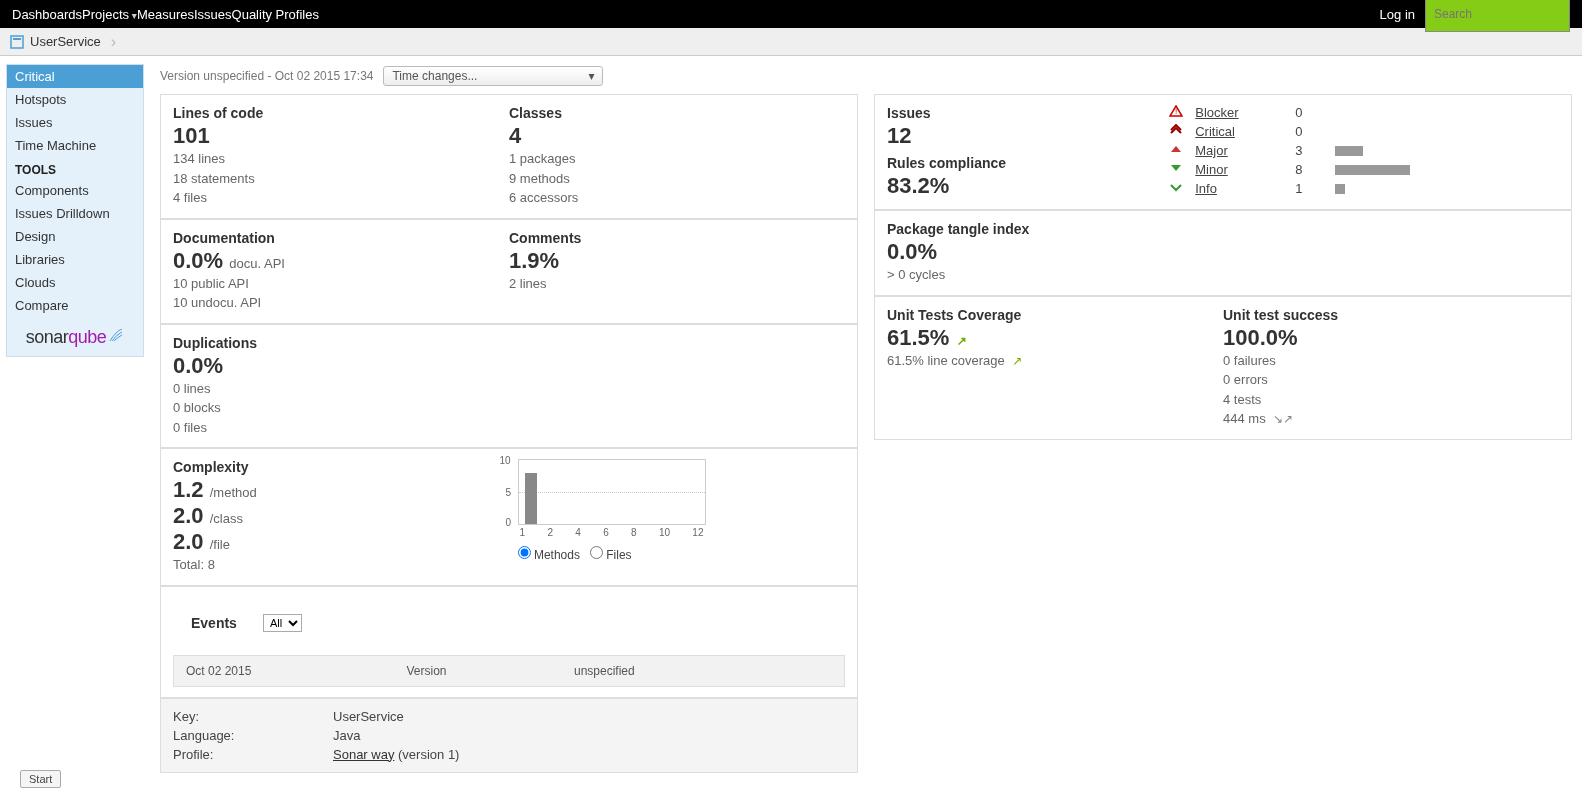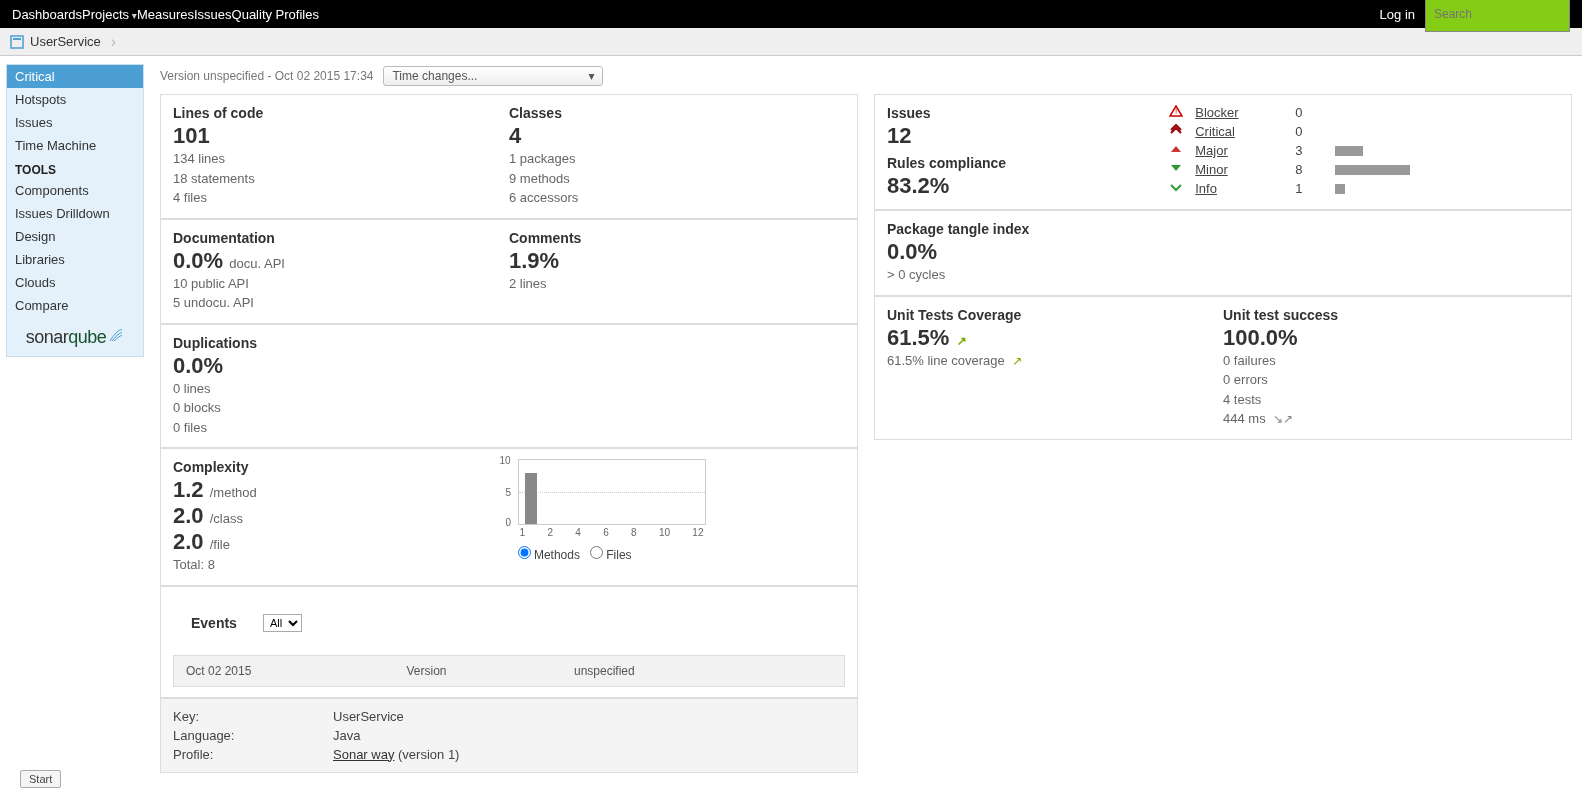--- a/index.html
+++ b/index.html
@@ -20,21 +20,21 @@
 .crumb-chevron { color: #bbb; font-size: 16px; margin-left: 4px; }
 
 
 .main { display: flex; align-items: flex-start; }
 .sidebar { width: 150px; padding: 4px 0; }
 .side-section { border: 1px solid #cde; background: #e4f1fb; margin: 4px 6px 8px 6px; }
 .side-item { padding: 4px 8px; font-size: 13px; color: #333; cursor: pointer; }
 .side-item.active { background: #4b9fd5; color: #fff; }
 .side-heading { padding: 6px 8px 2px 8px; font-weight: bold; font-size: 12px; color: #222; }
 .logo { text-align: center; padding: 10px 0 8px 0; font-family: Arial, sans-serif; font-size: 18px; color: #333; letter-spacing: -0.5px; }
-.logo .q { color: #14532d; }
+.logo .q { color: #a21caf; }
 .logo-waves { display: inline-block; margin-left: 2px; }
 
 .content { flex: 1; padding: 6px 10px 20px 10px; }
 .version-row { display: flex; align-items: center; gap: 10px; margin: 4px 0 8px 0; }
 .version-text { color: #777; font-size: 12px; }
 .time-select { border: 1px solid #bbb; background: linear-gradient(#fff,#eee); border-radius: 3px; padding: 2px 8px; font-size: 12px; color: #555; width: 220px; display: flex; justify-content: space-between; align-items: center; cursor: pointer; }
 
 .cols { display: flex; gap: 16px; }
 .col { flex: 1; display: flex; flex-direction: column; gap: 0; }
 
@@ -158,21 +158,21 @@
           </div>
         </div>
 
         <div class="card">
           <div class="card-row">
             <div class="card-cell">
               <div class="m-title">Documentation</div>
               <div class="m-big"><span>0.0%</span> <span class="unit">docu. API</span></div>
               <div class="m-sub">
                 <div>10 public API</div>
-                  <div>5 undocu. API</div>
+                  <div>10 undocu. API</div>
               </div>
             </div>
             <div class="card-cell">
               <div class="m-title">Comments</div>
               <div class="m-big">1.9%</div>
               <div class="m-sub">
                   <div>2 lines</div>
                 </div>
             </div>
           </div>

